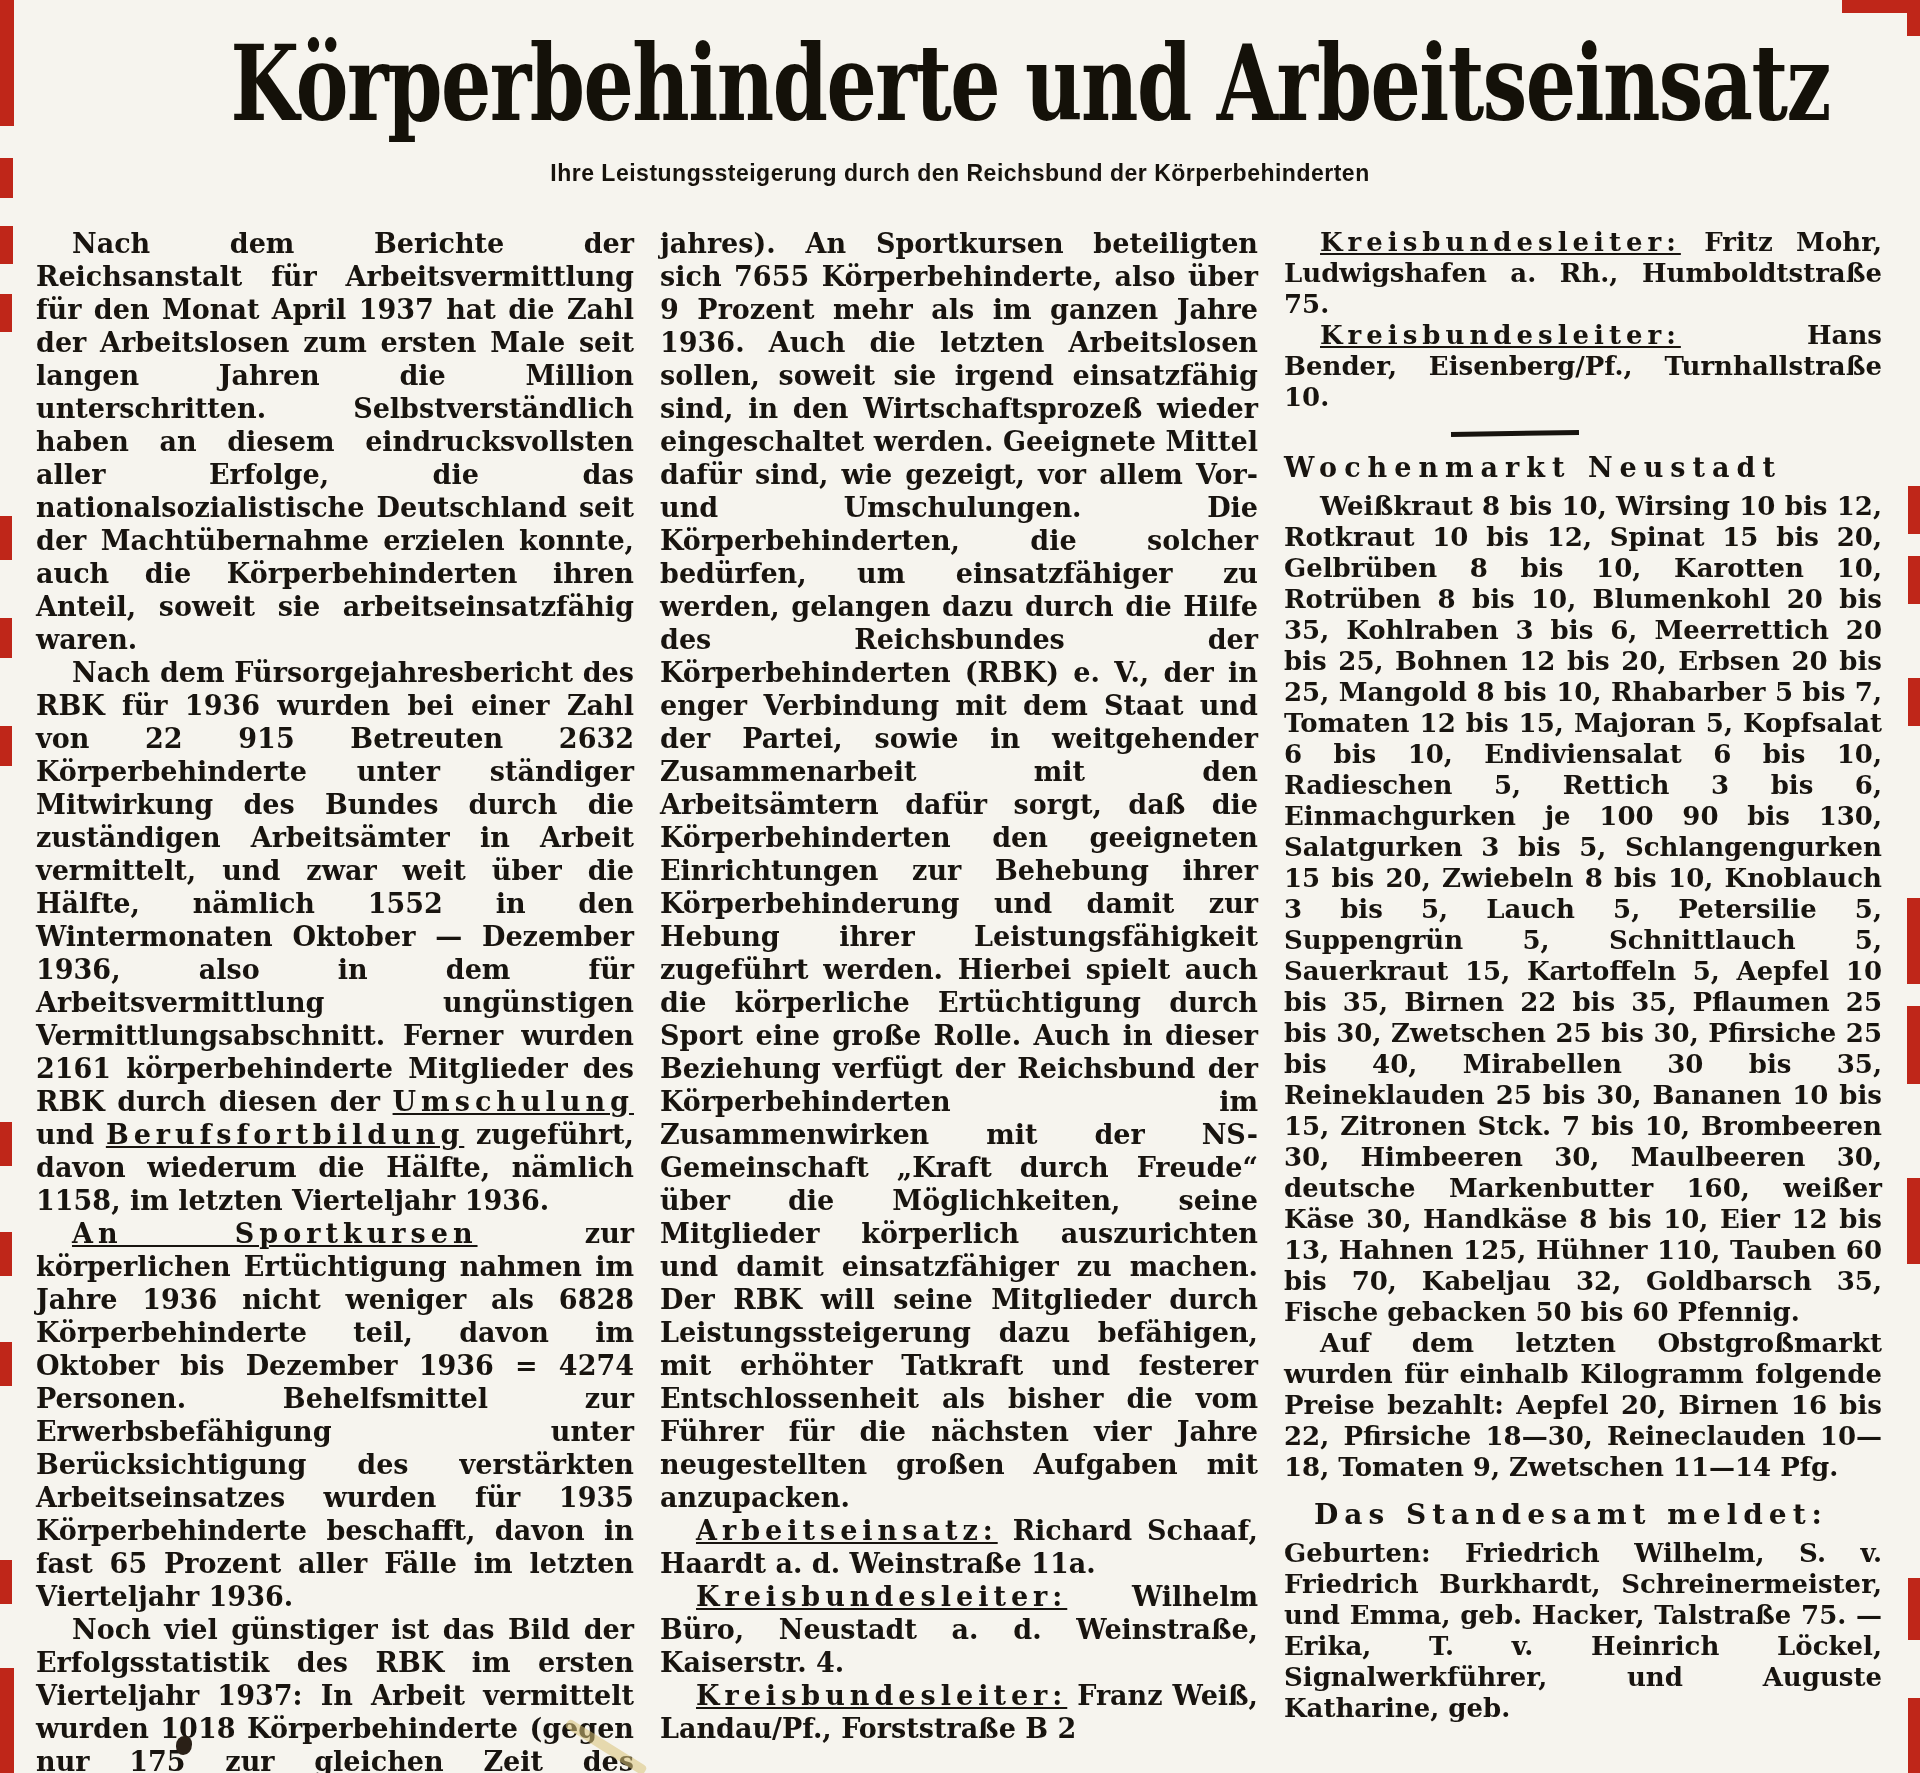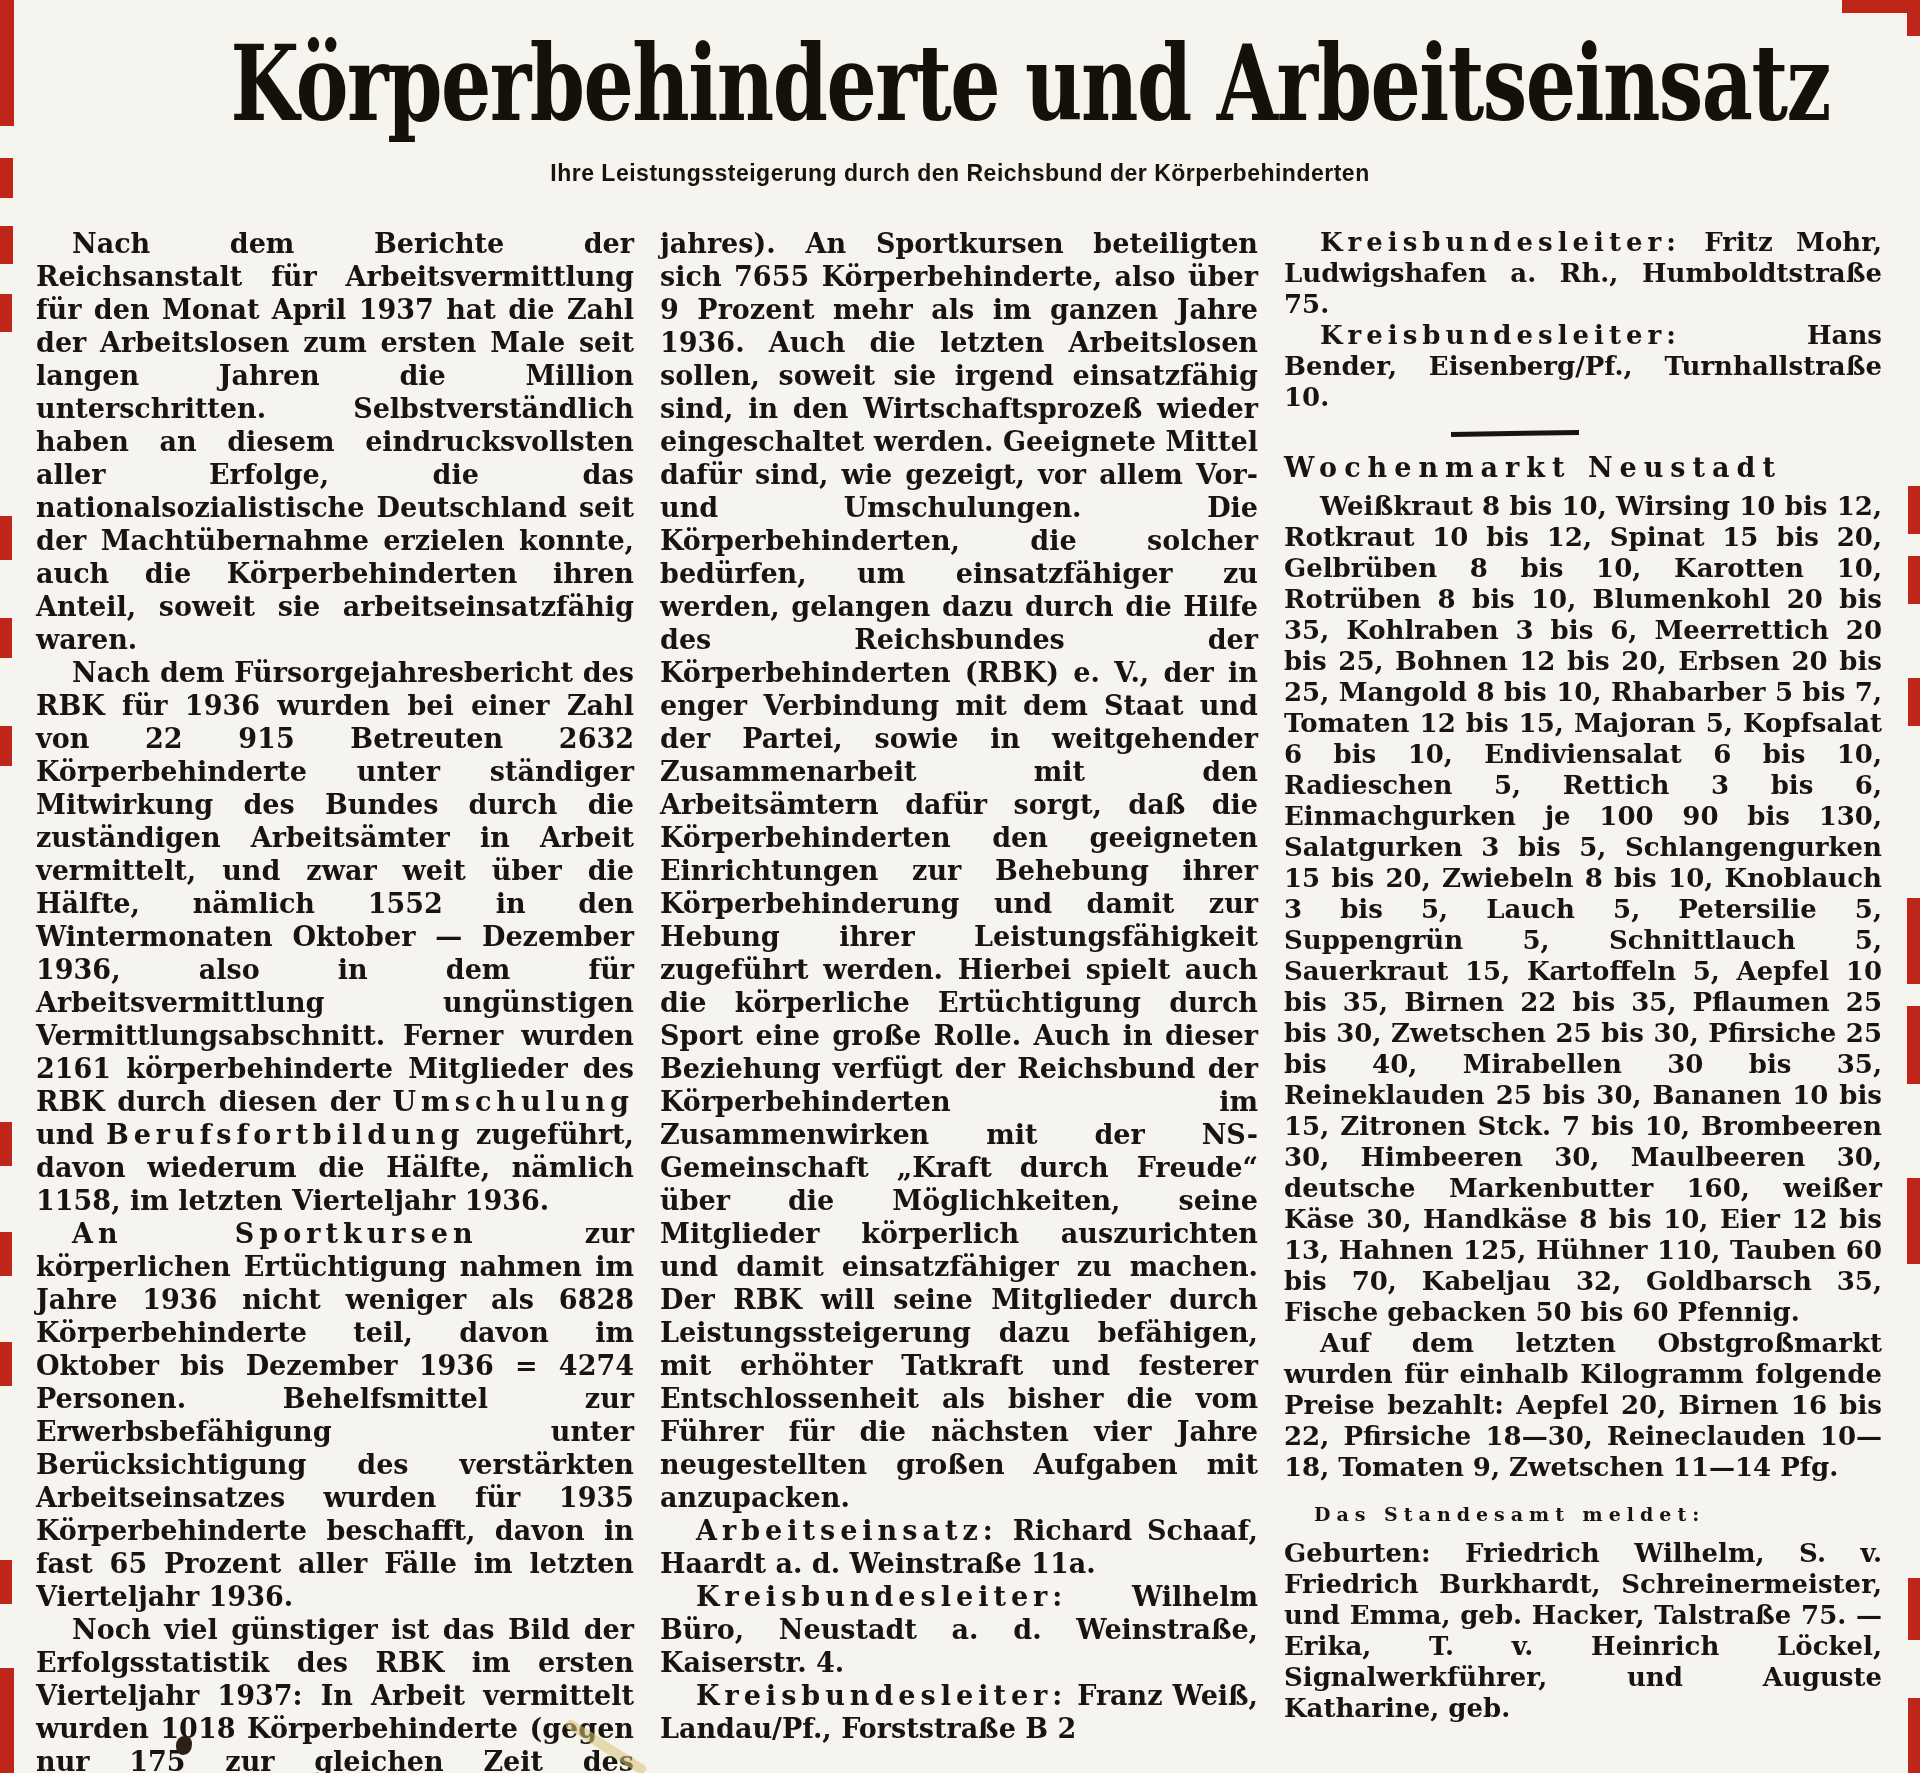--- a/index.html
+++ b/index.html
@@ -48,21 +48,21 @@
   .col{
     width:598px;
     text-align:justify;
     font-weight:bold;
     hyphens:auto;
   }
   .col-1,.col-2{font-size:27px;line-height:33px;}
   .col-3{font-size:26px;line-height:31px;}
   .col p{margin:0;}
   .indent{text-indent:36px;}
-  .sperr{letter-spacing:5px;}
+  .sperr{letter-spacing:5px;text-decoration:underline;}
   .heading{
     font-weight:bold;
     margin:16px 0 8px 0;
   }
   .heading-center{text-align:left;}
   .heading-sperr{letter-spacing:7px;}
   .heading-left{text-align:left;text-indent:30px;letter-spacing:6px;}
   .divider{
     width:128px;height:5px;
     background:#18140f;
@@ -168,20 +168,20 @@
 
       <h2 class="heading heading-center heading-sperr" style="font-size:27px;">Wochenmarkt Neustadt</h2>
       <p class="indent">
         <span>Weißkraut 8 bis 10, Wirsing 10 bis 12, Rotkraut 10 bis 12, Spinat 15 bis 20, Gelbrüben 8 bis 10, Karotten 10, Rotrüben 8 bis 10, Blumenkohl 20 bis 35, Kohlraben 3 bis 6, Meerrettich 20 bis 25, Bohnen 12 bis 20, Erbsen 20 bis 25, Mangold 8 bis 10, Rhabarber 5 bis 7, Tomaten 12 bis 15, Majoran 5, Kopfsalat 6 bis 10, Endiviensalat 6 bis 10, Radieschen 5, Rettich 3 bis 6, Einmachgurken je 100 90 bis 130, Salatgurken 3 bis 5, Schlangengurken 15 bis 20, Zwiebeln 8 bis 10, Knoblauch 3 bis 5, Lauch 5, Petersilie 5, Suppengrün 5, Schnittlauch 5, Sauerkraut 15, Kartoffeln 5, Aepfel 10 bis 35, Birnen 22 bis 35, Pflaumen 25 bis 30, Zwetschen 25 bis 30, Pfirsiche 25 bis 40, Mirabellen 30 bis 35, Reineklauden 25 bis 30, Bananen 10 bis 15, Zitronen Stck. 7 bis 10, Brombeeren 30, Himbeeren 30, Maulbeeren 30, deutsche Markenbutter 160, weißer Käse 30, Handkäse 8 bis 10, Eier 12 bis 13, Hahnen 125, Hühner 110, Tauben 60 bis 70, Kabeljau 32, Goldbarsch 35, Fische gebacken 50 bis 60 Pfennig.</span>
       </p>
 
       <p class="indent">
         <span>Auf dem letzten Obstgroßmarkt wurden für einhalb Kilogramm folgende Preise bezahlt: Aepfel 20, Birnen 16 bis 22, Pfirsiche 18—30, Reineclauden 10—18, Tomaten 9, Zwetschen 11—14 Pfg.</span>
       </p>
 
-      <h2 class="heading heading-left" style="font-size:19px;">Das Standesamt meldet:</h2>
+      <h2 class="heading heading-left" style="font-size:28px;">Das Standesamt meldet:</h2>
       <p>
         <span>Geburten: Friedrich Wilhelm, S. v. Friedrich Burkhardt, Schreinermeister, und Emma, geb. Hacker, Talstraße 75. — Erika, T. v. Heinrich Löckel, Signalwerkführer, und Auguste Katharine, geb.</span>
       </p>
     </div>
 
   </div>
 </div>
 
 </body></html>

